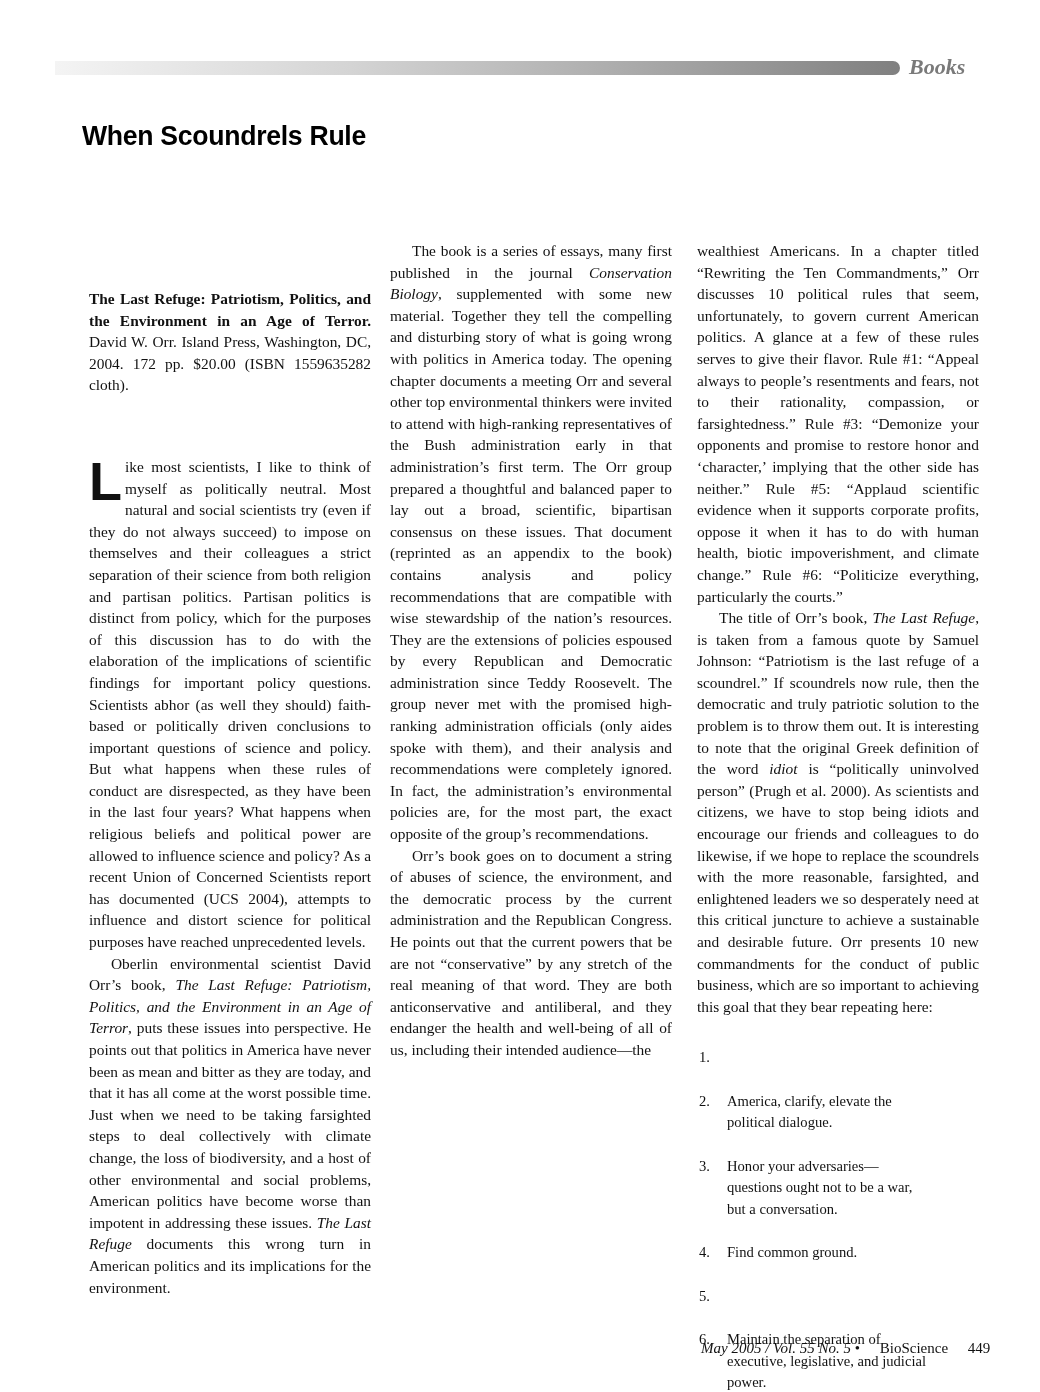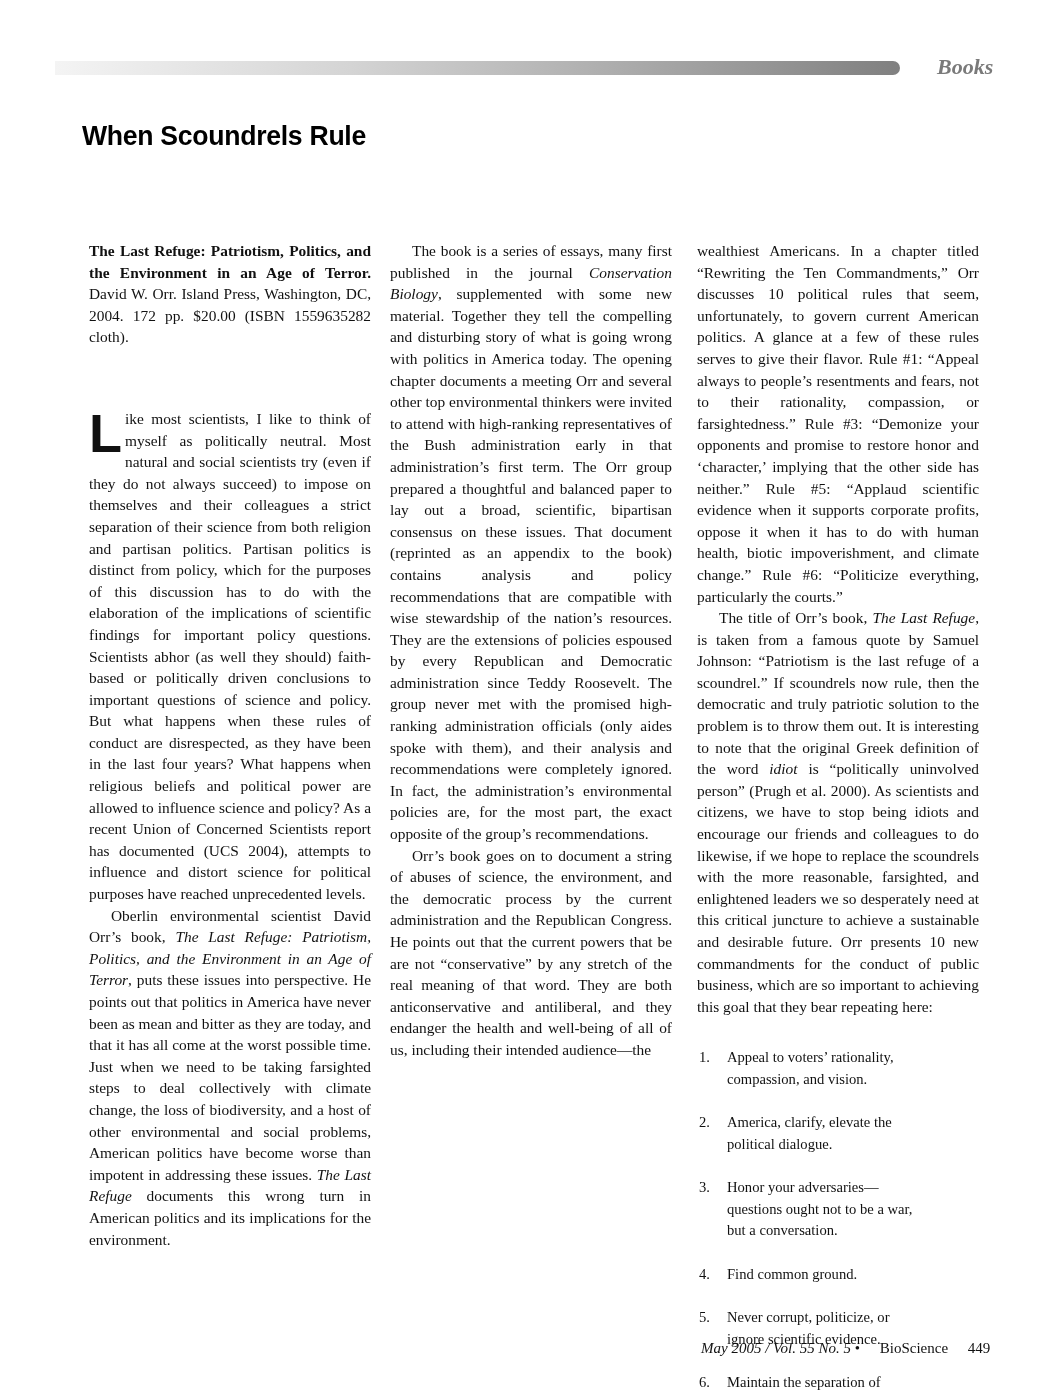--- a/index.html
+++ b/index.html
@@ -2,25 +2,25 @@
 <html><head>
 <meta charset="utf-8">
 <style>
   html, body { margin: 0; padding: 0; background: #ffffff; }
   body { width: 1040px; height: 1392px; position: relative; overflow: hidden;
          font-family: "Liberation Serif", "DejaVu Serif", serif; color: #111; }
   .header-bar { position: absolute; left: 55px; top: 61px; width: 845px; height: 14px;
     background: linear-gradient(to right, #f4f4f4 0%, #d4d4d4 35%, #a8a8a8 70%, #808080 100%);
     border-radius: 0 8px 8px 0; }
   .section-label { position: absolute; left: 909px; top: 54px; font-size: 22px; font-style: italic;
-    font-weight: bold; color: #7a7a7a; font-family: "Liberation Serif", serif; margin-left: 28px; }
+    font-weight: bold; color: #7a7a7a; font-family: "Liberation Serif", serif; }
   .article-title { position: absolute; left: 82px; top: 120px; margin: 0; font-family: "Liberation Sans", sans-serif;
     font-weight: bold; font-size: 28px; color: #000; letter-spacing: -0.3px; transform: scaleX(0.95); transform-origin: left; }
   .col { position: absolute; top: 240px; width: 282px; font-size: 15.4px; line-height: 21.6px; text-align: justify; hyphens: auto; }
-  .col1 { left: 89px; }
+  .col1 { left: 89px; margin-top: 48px; }
   .col2 { left: 390px; }
   .col3 { left: 697px; }
   .citation { margin: 0 0 60px 0; line-height: 21.6px; }
   .citation b { font-weight: bold; }
   p { margin: 0; }
   .indent { text-indent: 22px; }
   .dropcap { float: left; font-family: "Liberation Sans", sans-serif; font-weight: bold; font-size: 54px;
     line-height: 40px; margin: 3px 3px 0 0; padding-top: 2px; }
   .rules { list-style: none; padding: 0; margin: 30px 0 0 0; font-size: 14.6px; line-height: 21.5px; text-align: left; }
   .rules li { display: flex; margin-bottom: 22px; }
@@ -49,37 +49,35 @@
   <p class="indent"><span>The book is a series of essays, many first published in the journal </span><i>Conservation Biology</i><span>, supplemented with some new material. Together they tell the compelling and disturbing story of what is going wrong with politics in America today. The opening chapter documents a meeting Orr and several other top environmental thinkers were invited to attend with high-ranking representatives of the Bush administration early in that administration’s first term. The Orr group prepared a thoughtful and balanced paper to lay out a broad, scientific, bipartisan consensus on these issues. That document (reprinted as an appendix to the book) contains analysis and policy recommendations that are compatible with wise stewardship of the nation’s resources. They are the extensions of policies espoused by every Republican and Democratic administration since Teddy Roosevelt. The group never met with the promised high-ranking administration officials (only aides spoke with them), and their analysis and recommendations were completely ignored. In fact, the administration’s environmental policies are, for the most part, the exact opposite of the group’s recommendations.</span></p>
   <p class="indent" id="p4">Orr’s book goes on to document a string of abuses of science, the environment, and the democratic process by the current administration and the Republican Congress. He points out that the current powers that be are not “conservative” by any stretch of the real meaning of that word. They are both anticonservative and antiliberal, and they endanger the health and well-being of all of us, including their intended audience—the</p>
 </div>
 
 <div class="col col3">
   <p id="p4cont">wealthiest Americans. In a chapter titled “Rewriting the Ten Commandments,” Orr discusses 10 political rules that seem, unfortunately, to govern current American politics. A glance at a few of these rules serves to give their flavor. Rule #1: “Appeal always to people’s resentments and fears, not to their rationality, compassion, or farsightedness.” Rule #3: “Demonize your opponents and promise to restore honor and ‘character,’ implying that the other side has neither.” Rule #5: “Applaud scientific evidence when it supports corporate profits, oppose it when it has to do with human health, biotic impoverishment, and climate change.” Rule #6: “Politicize everything, particularly the courts.”</p>
   <p class="indent"><span>The title of Orr’s book, </span><i>The Last Refuge</i><span>, is taken from a famous quote by Samuel Johnson: “Patriotism is the last refuge of a scoundrel.” If scoundrels now rule, then the democratic and truly patriotic solution to the problem is to throw them out. It is interesting to note that the original Greek definition of the word </span><i>idiot</i><span> is “politically uninvolved person” (Prugh et al. 2000). As scientists and citizens, we have to stop being idiots and encourage our friends and colleagues to do likewise, if we hope to replace the scoundrels with the more reasonable, farsighted, and enlightened leaders we so desperately need at this critical juncture to achieve a sustainable and desirable future. Orr presents 10 new commandments for the conduct of public business, which are so important to achieving this goal that they bear repeating here:</span></p>
   <ol class="rules">
     <li>
         <span class="num">1.</span>
-        <span class="txt">Appeal to voters’ rationality, compassion, and vision.</span>
       </li>
     <li>
         <span class="num">2.</span>
         <span class="txt">America, clarify, elevate the political dialogue.</span>
       </li>
     <li>
         <span class="num">3.</span>
         <span class="txt">Honor your adversaries—questions ought not to be a war, but a conversation.</span>
       </li>
     <li>
         <span class="num">4.</span>
         <span class="txt">Find common ground.</span>
       </li>
     <li>
         <span class="num">5.</span>
-        <span class="txt">Never corrupt, politicize, or ignore scientific evidence.</span>
       </li>
     <li>
         <span class="num">6.</span>
         <span class="txt">Maintain the separation of executive, legislative, and judicial power.</span>
       </li>
   </ol>
 </div>
 
 <div class="footer">
   <span class="issue">May 2005 / Vol. 55 No. 5</span>

